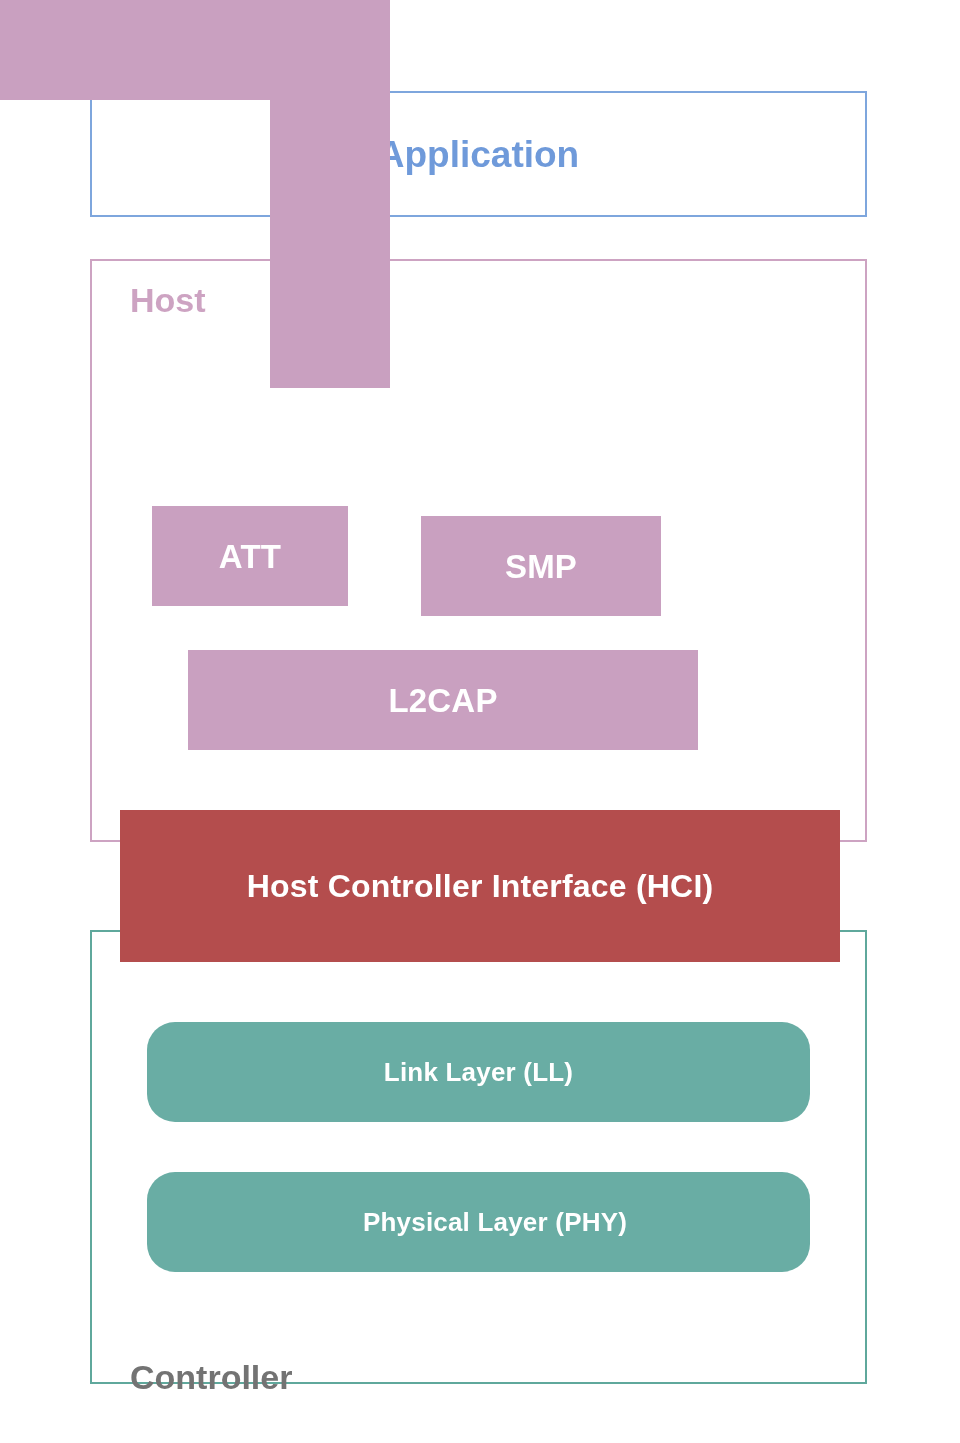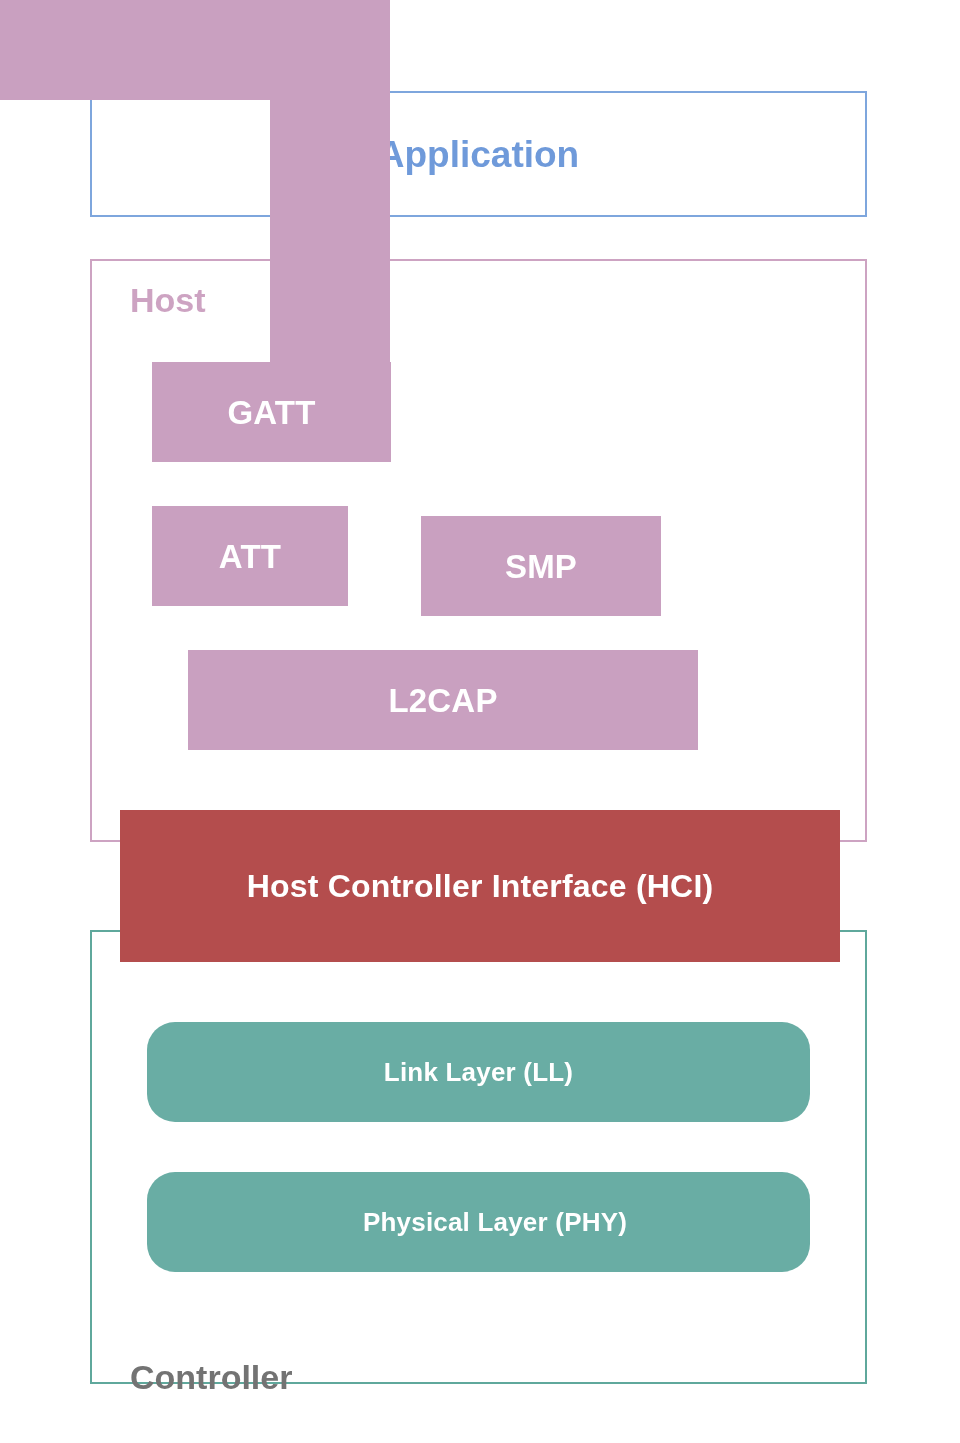--- a/index.html
+++ b/index.html
@@ -175,21 +175,20 @@
   </div>
 
   <div class="container-box" id="host-container"></div>
   <span id="host-label">Host</span>
 
   <div id="gap-block">
     <div class="gap-top"></div>
     <div class="gap-col"></div>
   </div>
 
-  <div class="block host-block" id="gatt-block">GATT</div>
 
   <div class="block host-block" id="att-block">ATT</div>
 
   <div class="block host-block" id="smp-block">SMP</div>
 
   <div class="block host-block" id="l2cap-block">L2CAP</div>
 
   <div class="container-box" id="controller-container"></div>
   <span id="controller-label">Controller</span>
 

